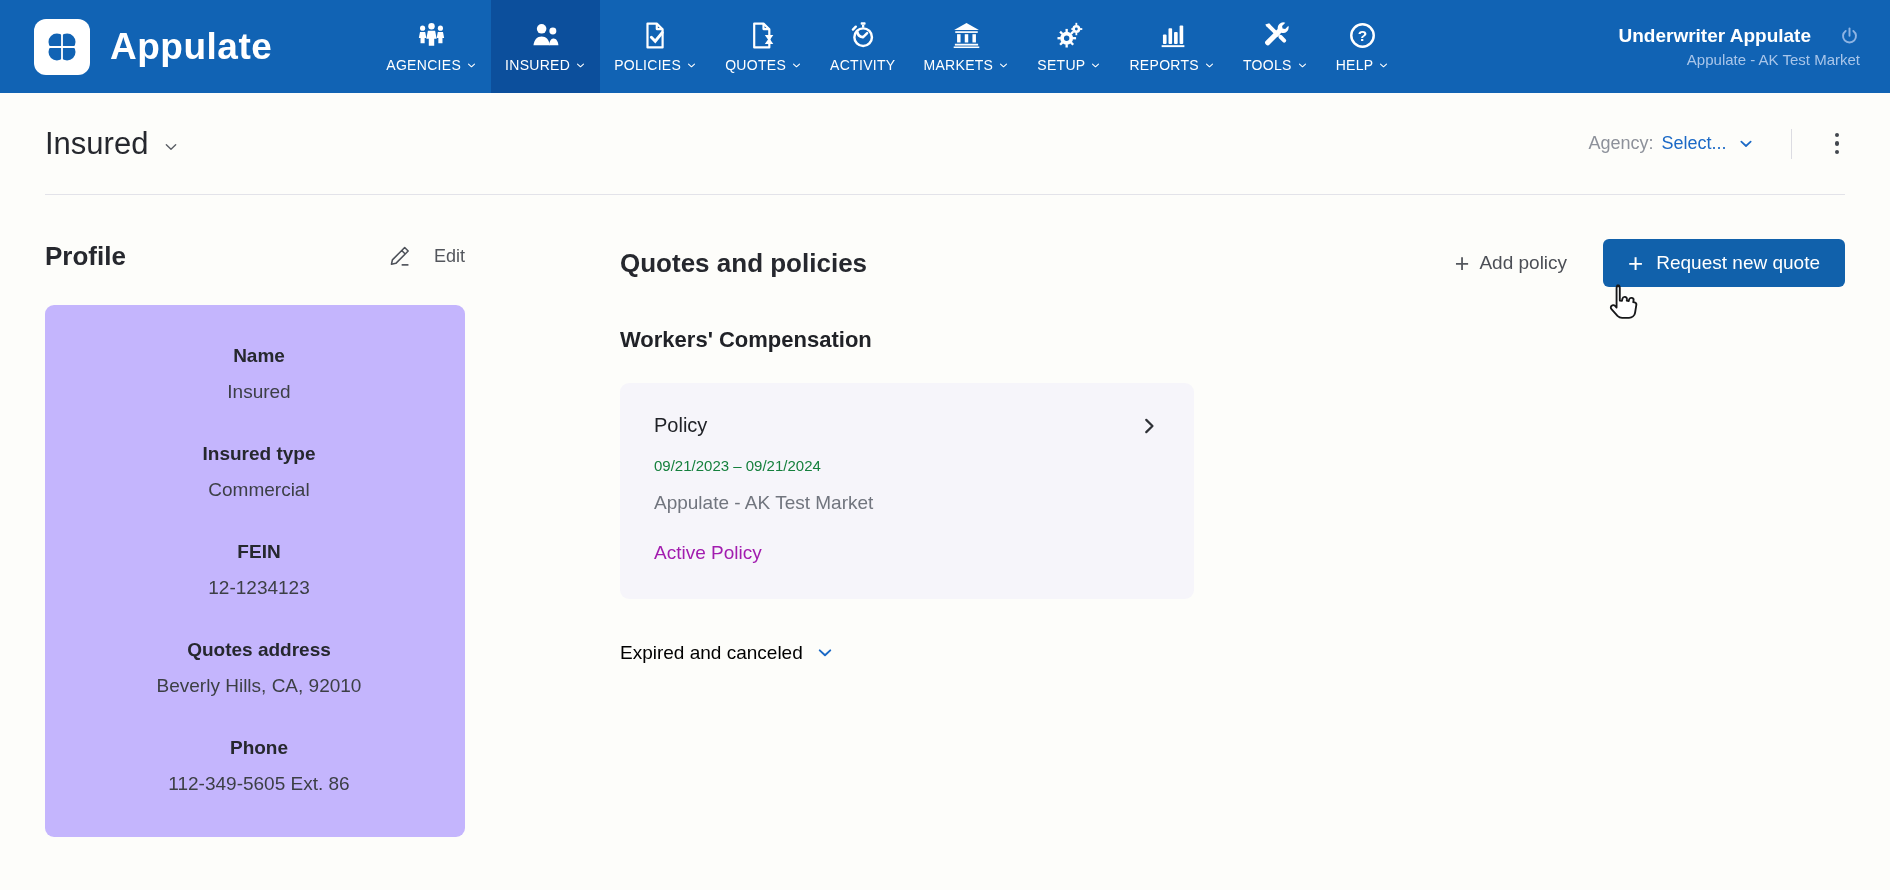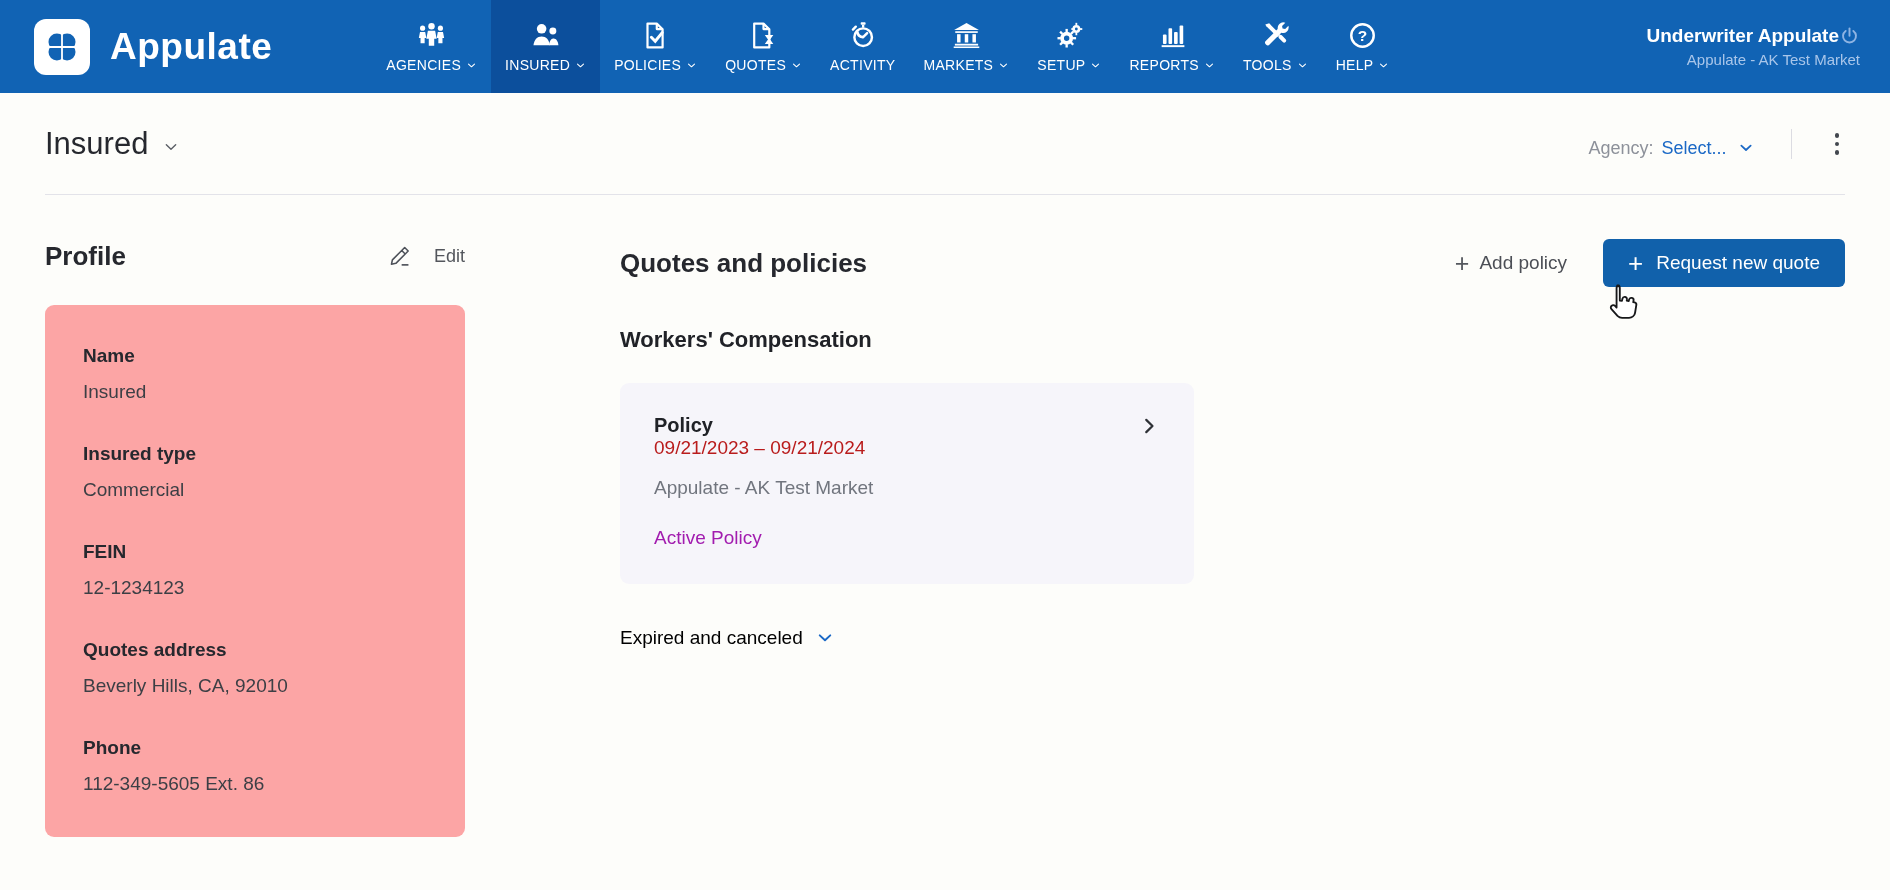--- a/index.html
+++ b/index.html
@@ -12,69 +12,69 @@
   .logo-box { width:56px; height:56px; background:#fff; border-radius:12px; display:flex; align-items:center; justify-content:center; }
   .wordmark { color:#fff; font-size:37px; font-weight:700; margin-left:20px; letter-spacing:.5px; }
   .nav-items { display:flex; height:100%; margin-left:100px; }
   .nav-item { display:flex; flex-direction:column; align-items:center; justify-content:center; padding:0 14px; min-width:76px; gap:6px; cursor:pointer; }
   .nav-item.active { background:#0c4f9c; }
   .nav-item .nicon svg { width:31px; height:31px; display:block; }
   .nav-label { display:flex; align-items:center; gap:5px; color:#fff; font-size:14px; font-weight:500; letter-spacing:.3px; white-space:nowrap; }
   .nav-label .chev svg { width:11px; height:11px; display:block; }
 
   .user { margin-left:auto; margin-right:30px; text-align:right; }
-  .user-top { display:flex; align-items:center; justify-content:flex-start; gap:0; }
+  .user-top { display:flex; align-items:center; justify-content:flex-start; gap:28px; }
   .user-name { color:#fff; font-size:19px; font-weight:700; }
   .power { cursor:pointer; display:flex; }
   .power svg { width:21px; height:21px; }
   .user-market { color:#a9c6ea; font-size:15px; margin-top:4px; }
 
   
   .page-head { margin:0 45px; height:102px; display:flex; align-items:center; justify-content:space-between; border-bottom:1px solid #e3e3e9; }
   .page-title-wrap { display:flex; align-items:center; gap:15px; cursor:pointer; }
   .page-title { font-size:31px; font-weight:400; color:#26282e; }
   .title-chevron svg { width:16px; height:16px; display:block; margin-top:6px; }
-  .head-right { display:flex; align-items:flex-end;gap:13px; }
+  .head-right { display:flex; align-items:center;gap:13px; }
   .agency-select { display:flex; align-items:center; cursor:pointer; }
   .agency-label { font-size:18px; color:#8d919a; }
   .agency-value { font-size:18px; color:#1b69c6; margin-left:8px; }
   .agency-chevron { margin-left:11px; display:flex; }
   .agency-chevron svg { width:16px; height:16px; }
   .head-divider { width:1px; height:30px; background:#dcdce2; margin:0 24px; }
   .kebab { display:flex; flex-direction:column; gap:4px; padding:4px 6px; cursor:pointer; }
   .kebab span { width:4.5px; height:4.5px; border-radius:50%; background:#43474e; }
 
   
   .content { display:flex; padding:0 45px; align-items:flex-start; }
   .left-col { width:420px; flex-shrink:0; }
   .col-head { padding-top:46px; display:flex; align-items:center; justify-content:space-between; }
   .h2 { font-size:26px; font-weight:600; color:#26282e; }
   .edit-btn { display:flex; align-items:center; gap:23px; color:#53565c; font-size:18px; cursor:pointer; }
   .edit-btn svg { width:22px; height:22px; }
-  .profile-card { margin-top:33px; background:#fca5a5; border-radius:9px; padding:40px 30px 42px 38px; }
+  .profile-card { margin-top:33px; background:#c4b5fd; border-radius:9px; padding:40px 30px 42px 38px;text-align:center; }
   .field { margin-bottom:40px; }
   .field:last-child { margin-bottom:0; }
   .field-label { font-size:19px; font-weight:700; color:#26282e; }
   .field-value { font-size:19px; color:#3c3f45; margin-top:14px; }
 
   .main-col { margin-left:155px; flex:1; }
   .main-head { padding-top:44px; display:flex; align-items:center; justify-content:space-between; }
   .head-actions { display:flex; align-items:center; gap:36px; }
   .add-policy { display:flex; align-items:center; gap:10px; color:#4c4f56; font-size:19px; cursor:pointer; }
   .plus-glyph { font-size:25px; font-weight:400; line-height:20px; color:#55585e; }
   .request-btn { position:relative; display:flex; align-items:center; gap:13px; background:#1161ab; color:#fff; font-size:19px; border:none; border-radius:6px; padding:13px 25px; cursor:pointer; font-family:inherit; }
   .request-btn .plus-glyph { color:#fff; font-size:26px; }
   .cursor-hand { position:absolute; left:0px; bottom:-33px; width:37px; height:37px; pointer-events:none; }
 
   .section-title { margin-top:40px; font-size:22px; font-weight:700; color:#202227; }
   .policy-card { margin-top:30px; width:574px; background:#f6f5fa; border-radius:9px; padding:31px 34px 35px; cursor:pointer; }
   .policy-top { display:flex; justify-content:space-between; align-items:center; }
-  .policy-title { font-size:20px; font-weight:700; color:#202227; }
+  .policy-title { font-size:20px; font-weight:400; color:#202227; }
   .chev-right svg { width:22px; height:22px; display:block; }
-  .policy-dates { font-size:19px; color:#b91c1c; }
+  .policy-dates { margin-top:20px; font-size:15px; color:#15803d; }
   .policy-market { margin-top:18px; font-size:19px; color:#71757e; }
   .policy-status { margin-top:28px; font-size:19px; color:#a21caf; }
   .expired-link { margin-top:43px; display:flex; align-items:center; gap:13px; color:#000000; font-size:19px; width:fit-content; cursor:pointer; }
   .expired-link svg { width:18px; height:18px; }
 </style>
 </head>
 <body>
 
 <div class="topnav">
   <div class="brand">

